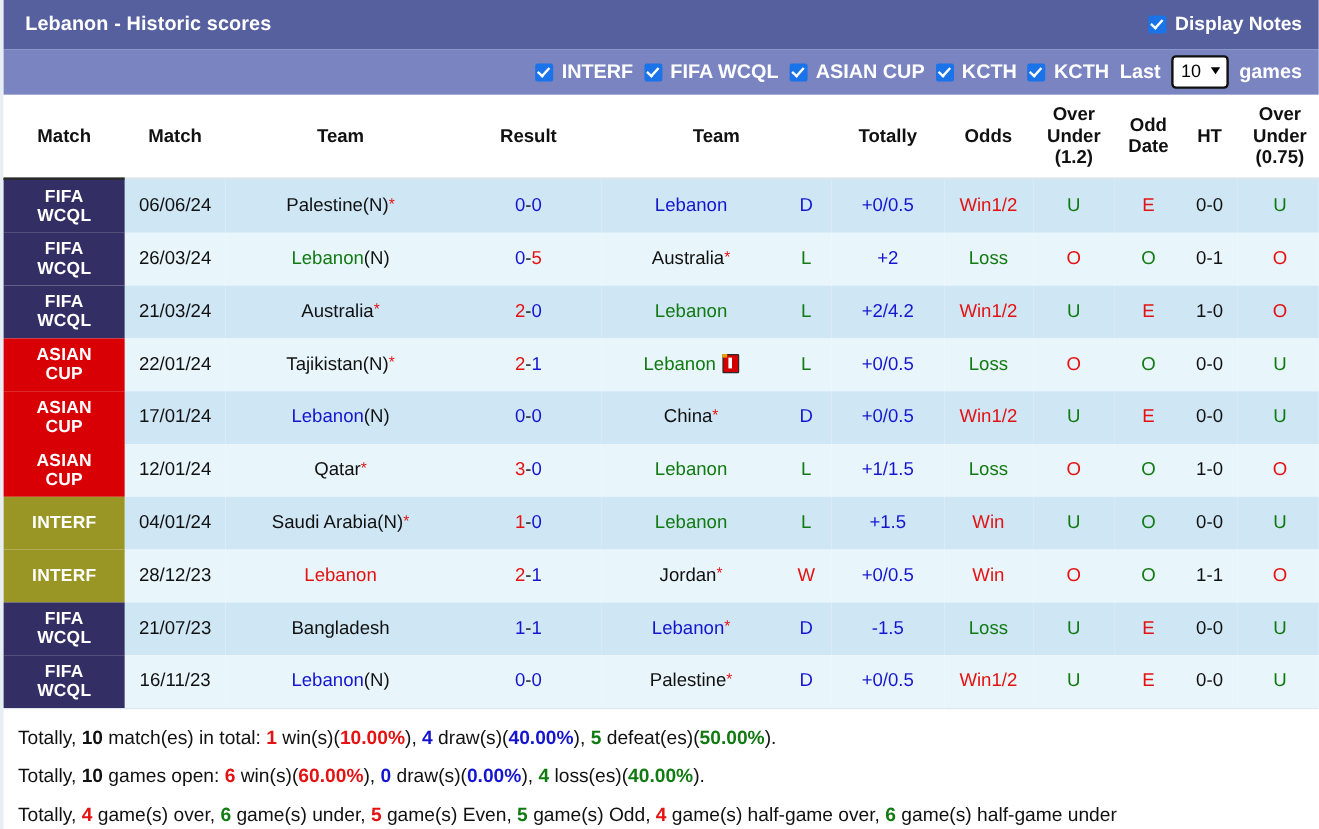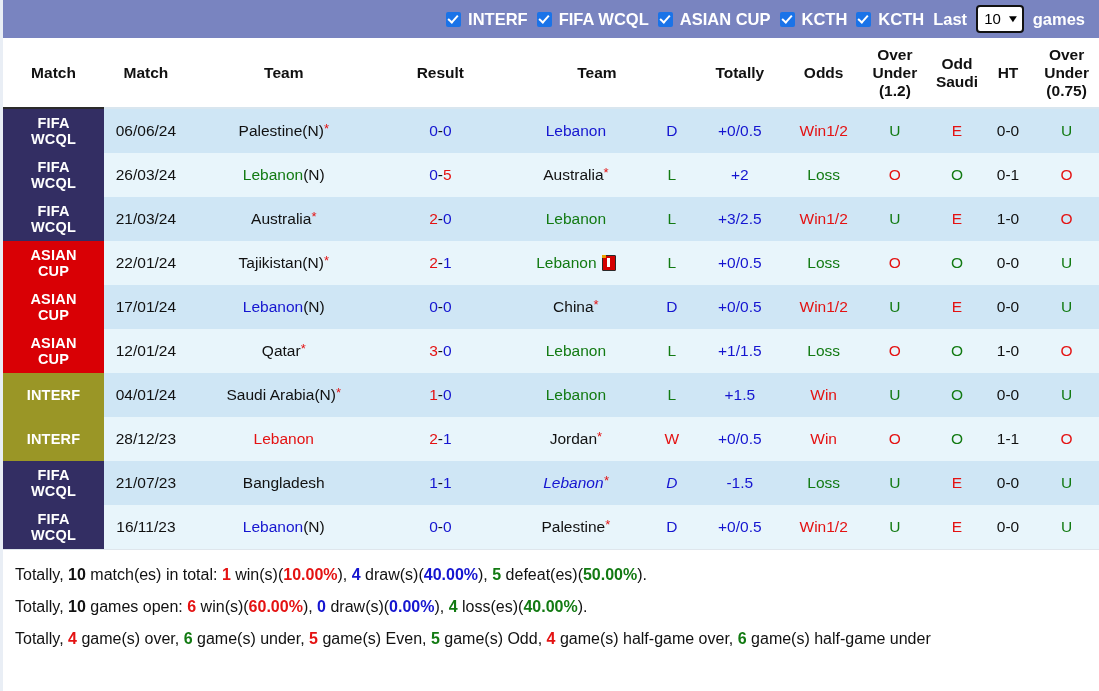--- a/index.html
+++ b/index.html
@@ -108,20 +108,27 @@
   .colw-7{width:68px;}
   .colw-8{width:55px;}
   .colw-9{width:46px;}
   .colw-10{width:70px;}
 </style>
 </head>
 <body>
 
 <div class="page">
 
+  <div class="hdr-top">
+    <div class="hdr-title">Lebanon - Historic scores</div>
+    <div class="hdr-notes">
+      <span class="cbx"></span>
+      <span>Display Notes</span>
+    </div>
+  </div>
 
   <div class="hdr-bot">
     <div id="filters-holder" style="display:flex;align-items:center;gap:9px;">
         <div class="flt">
           <span class="cbx"></span>
           <span class="lbl">INTERF</span>
         </div>
         <div class="flt">
           <span class="cbx"></span>
           <span class="lbl">FIFA WCQL</span>
@@ -184,21 +191,21 @@
           <th>
             <div>Odds</div>
           </th>
           <th>
             <div>Over</div>
             <div>Under</div>
             <div>(1.2)</div>
           </th>
           <th>
             <div>Odd</div>
-            <div>Saudi</div>
+            <div>Date</div>
           </th>
           <th>
             <div>HT</div>
           </th>
           <th>
             <div>Over</div>
             <div>Under</div>
             <div>(0.75)</div>
           </th>
         </tr>
@@ -247,21 +254,21 @@
             <div>FIFA</div>
             <div>WCQL</div>
           </td>
           <td><span class="black">21/03/24</span></td>
           <td><span class="black">Australia</span><span class="ast">*</span></td>
           <td><span class="red">2</span><span class="black">-</span><span class="blue">0</span></td>
           <td><span style="display:inline-flex;align-items:center;justify-content:center;width:100%;">
               <span style="flex:1;text-align:center;"><span class="green">Lebanon</span></span>
               <span class="green" style="width:42px;text-align:center;flex:0 0 42px;">L</span>
             </span></td>
-          <td><span class="blue">+3/2.5</span></td>
+          <td><span class="blue">+2/4.2</span></td>
           <td><span class="red">Win1/2</span></td>
           <td><span class="green">U</span></td>
           <td><span class="red">E</span></td>
           <td><span class="black">1-0</span></td>
           <td><span class="red">O</span></td>
         </tr>
         <tr class="r-even">
           <td class="badge b-asian">
             <div>ASIAN</div>
             <div>CUP</div>
@@ -355,21 +362,21 @@
           <td><span class="red">O</span></td>
         </tr>
         <tr class="r-odd">
           <td class="badge b-fifa">
             <div>FIFA</div>
             <div>WCQL</div>
           </td>
           <td><span class="black">21/07/23</span></td>
           <td><span class="black">Bangladesh</span></td>
           <td><span class="blue">1</span><span class="black">-</span><span class="blue">1</span></td>
-          <td><span style="display:inline-flex;align-items:center;justify-content:flex-end;width:100%;font-style:italic;">
+          <td><span style="display:inline-flex;align-items:center;justify-content:flex-end;width:100%;">
               <span style="flex:1;text-align:center;"><span class="blue">Lebanon</span><span class="ast">*</span></span>
               <span class="blue" style="width:42px;text-align:center;flex:0 0 42px;">D</span>
             </span></td>
           <td><span class="blue">-1.5</span></td>
           <td><span class="green">Loss</span></td>
           <td><span class="green">U</span></td>
           <td><span class="red">E</span></td>
           <td><span class="black">0-0</span></td>
           <td><span class="green">U</span></td>
         </tr>

